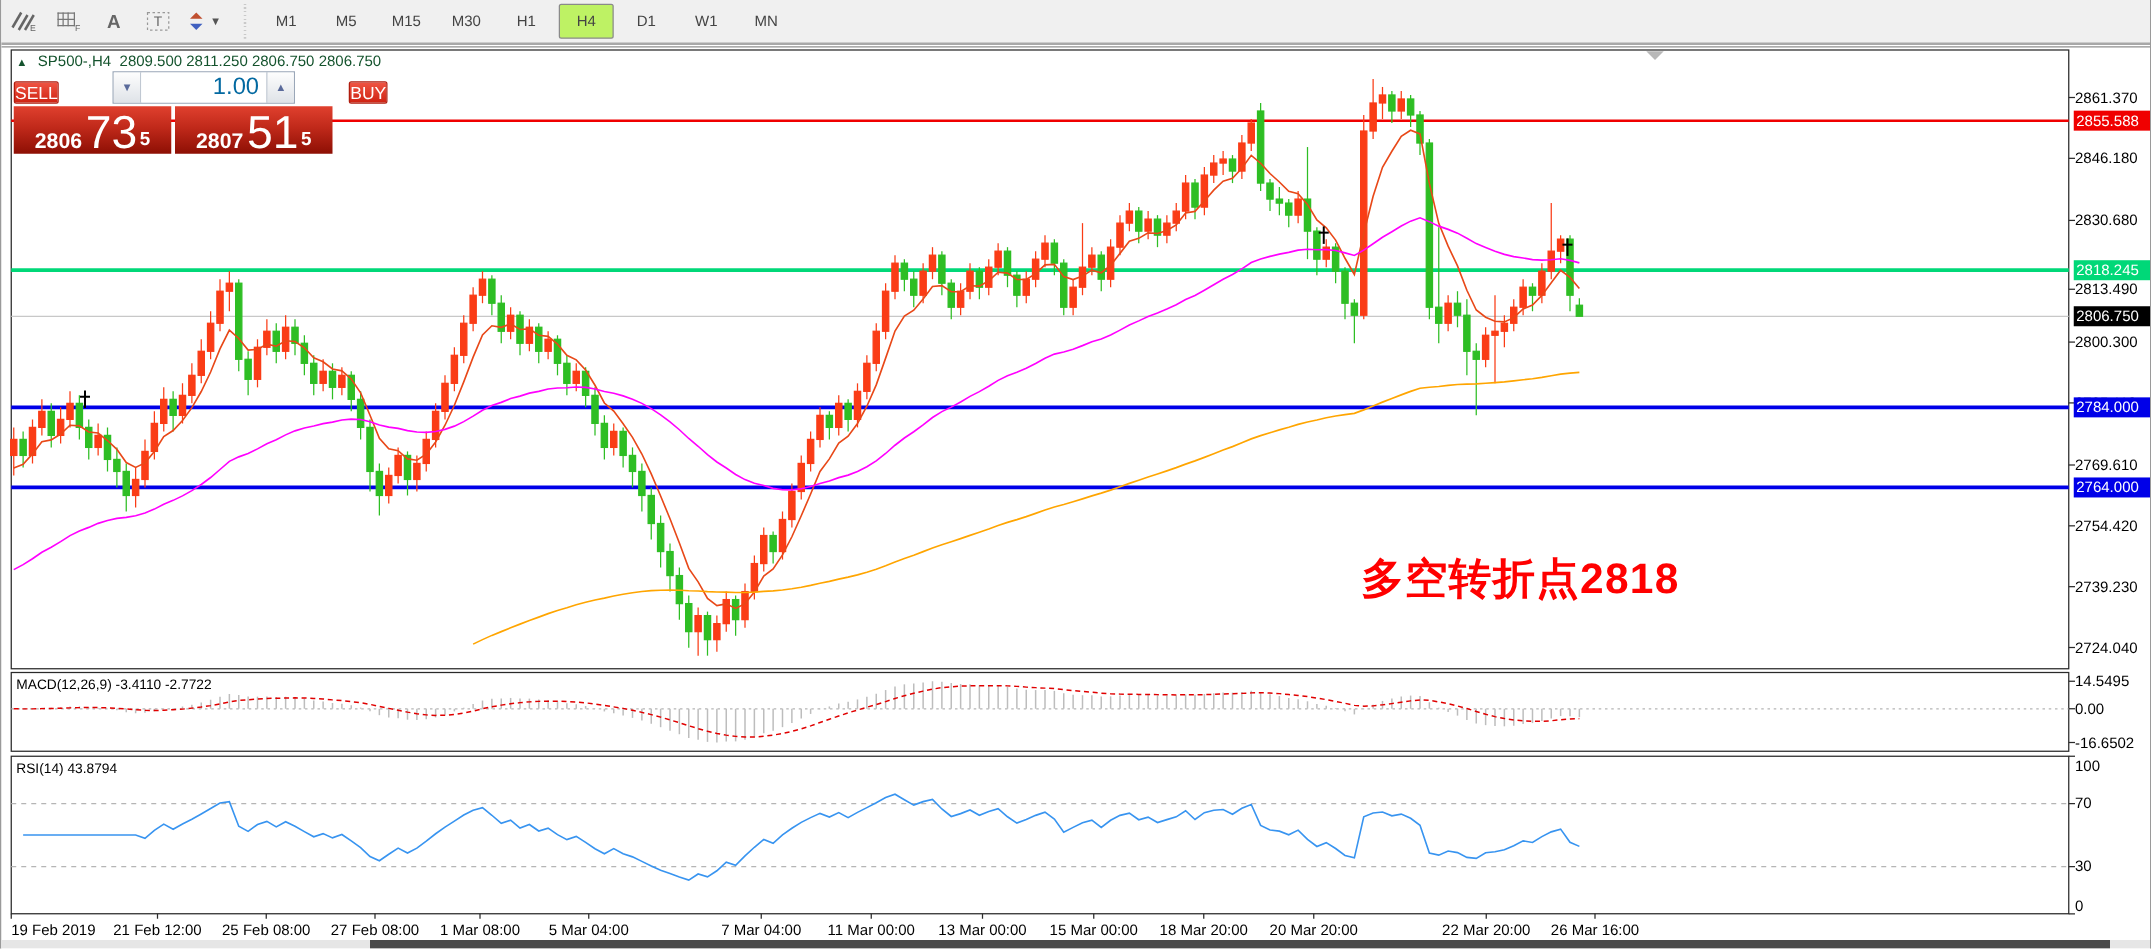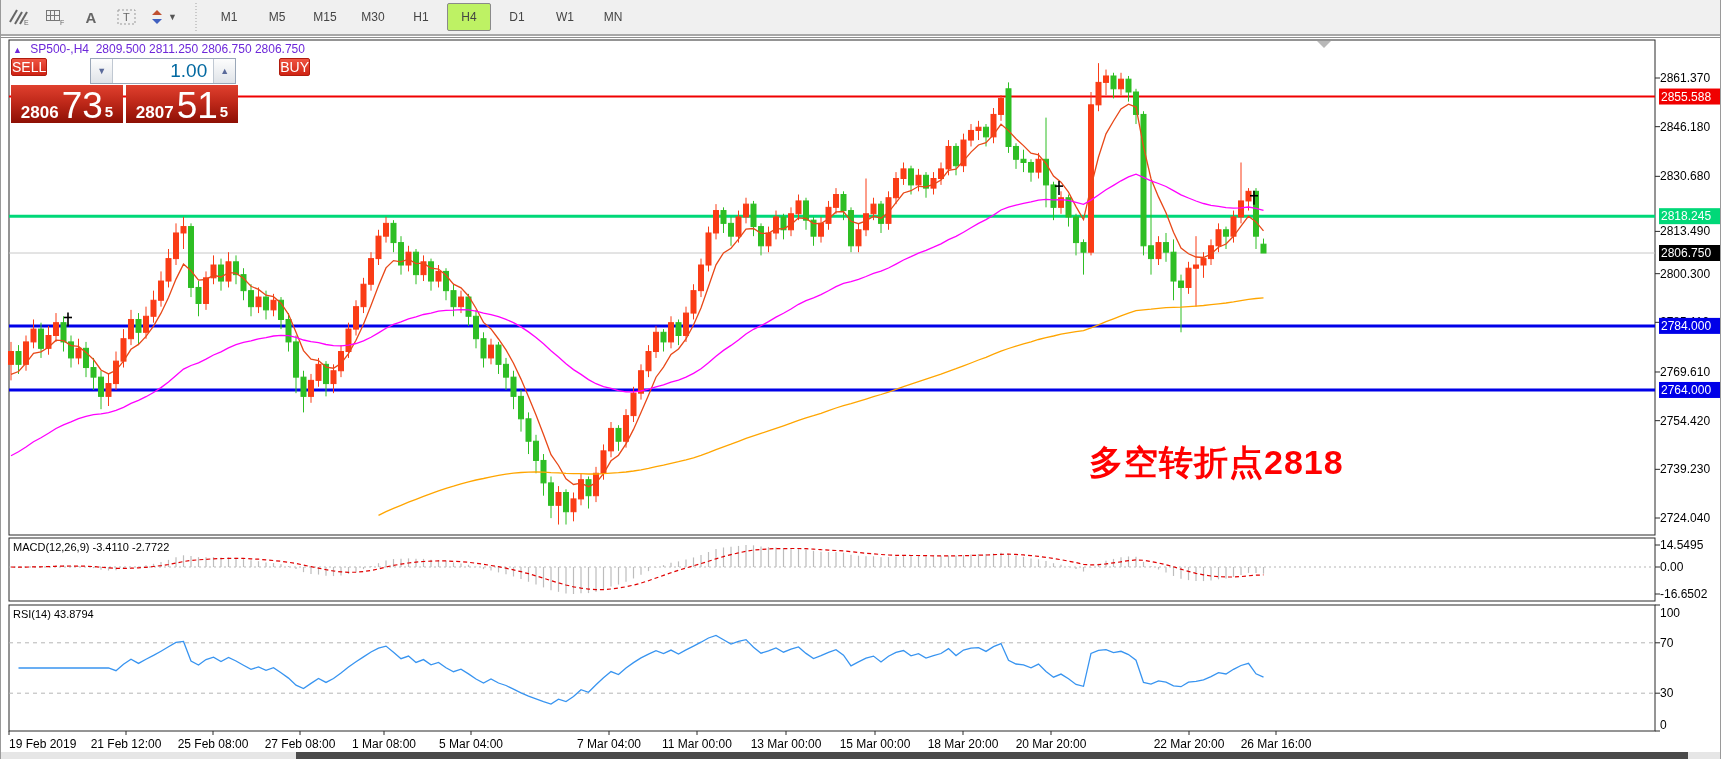--- a/index.html
+++ b/index.html
@@ -12,38 +12,38 @@
         color:#555;font-size:13px;border:1px solid transparent;border-radius:2px;cursor:default;}
   .tbtn svg{display:block;}
   .tf{font-size:12px;color:#444;padding:0 6px;}
   .tf.active{border:1px solid #8a8a8a;background:#bef264;}
   .tb-sep{width:6px;height:28px;margin:0 8px 0 14px;
           background:repeating-linear-gradient(to bottom,#c9c9c9 0 1px,transparent 1px 3px);
           width:2px;}
   .caret{font-size:9px;color:#555;margin-left:3px;}
   
   #trade{position:absolute;left:10px;top:58px;width:256px;z-index:5;}
-  #trade .row1{display:flex;align-items:flex-start;height:25px;gap:40px;}
+  #trade .row1{display:flex;align-items:flex-end;height:25px;gap:40px;}
   .bigbtn{width:60px;background:linear-gradient(#ef5442,#cf2313);color:#fff;font-size:14px;
           display:flex;align-items:center;justify-content:center;border:1px solid #b01c0e;border-radius:2px;}
   .spin{display:flex;border:1px solid #9aa7b8;background:#fff;margin:0 3px;}
   .spinbtn{width:21px;background:linear-gradient(#fdfdfd,#dfe3e8);border-right:1px solid #c0c8d2;
            display:flex;align-items:center;justify-content:center;color:#5a6a9a;font-size:9px;}
   .spinbtn.up{border-right:none;border-left:1px solid #c0c8d2;}
   .vol{width:92px;border:none;outline:none;font-size:19px;text-align:right;padding-right:6px;
        font-family:"Liberation Sans",sans-serif;color:#0369a1;}
   #trade .row2{display:flex;margin-top:2px;height:38px;}
-  .pricebox{width:112px;color:#fff;background:linear-gradient(#e0402e 0%,#c0291a 45%,#8d0f04 100%);
+  .pricebox{width:126px;color:#fff;background:linear-gradient(#e0402e 0%,#c0291a 45%,#8d0f04 100%);
             display:flex;align-items:flex-end;justify-content:center;padding-bottom:2px;box-sizing:border-box;}
   .pricebox.sell{margin-right:3px;}
   .p-small{font-size:17px;font-weight:bold;margin-right:3px;line-height:1;}
   .p-big{font-size:37px;font-weight:normal;line-height:.82;}
   .p-sup{font-size:15px;font-weight:bold;vertical-align:top;position:relative;top:-1px;margin-left:2px;}
   
-  #title-line{position:absolute;left:12px;top:42px;font-size:12px;color:#6d28d9;z-index:4;}
+  #title-line{position:absolute;left:12px;top:42px;font-size:12px;color:#14532d;z-index:4;}
   #title-line .tri{font-size:9px;margin-right:5px;}
   
   #annotation{position:absolute;left:1088px;top:440px;font-size:34px;font-weight:bold;color:#ff0000;
               z-index:4;letter-spacing:1px;white-space:nowrap;}
   #chart-svg{position:absolute;left:0;top:0;z-index:2;}
 </style>
 </head>
 <body>
 
 <div id="app">

